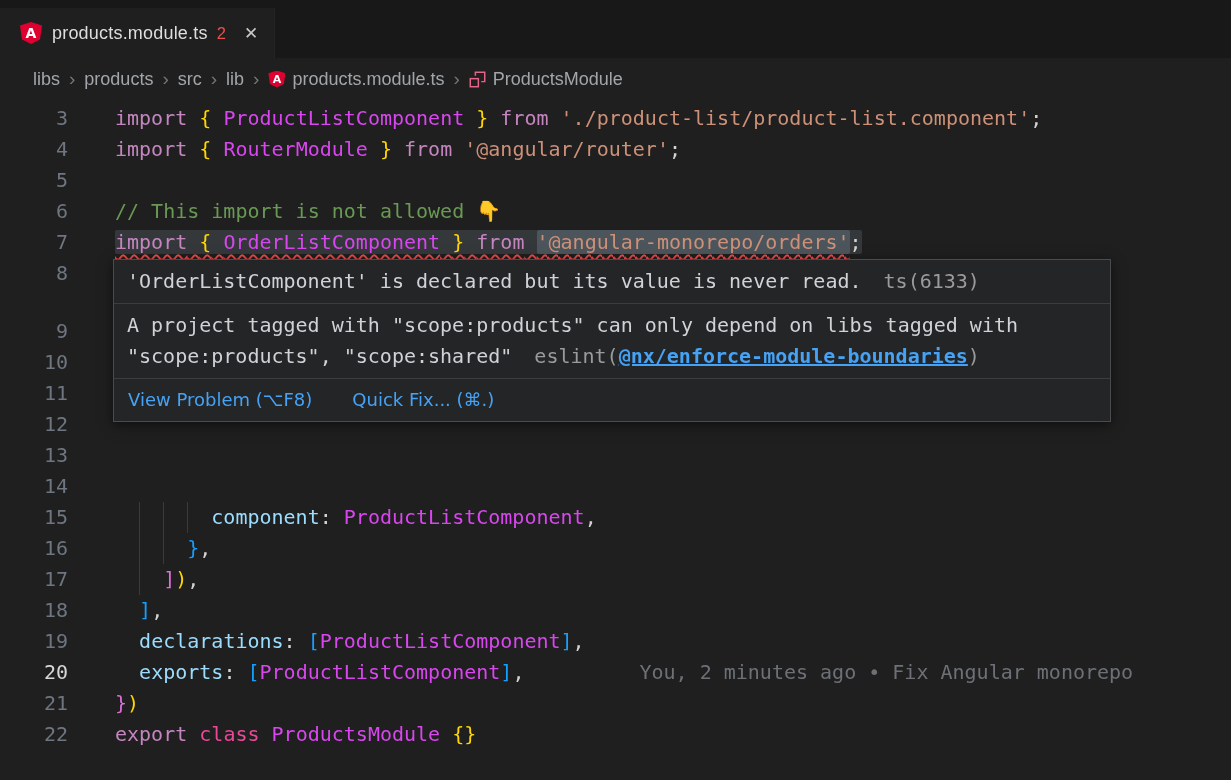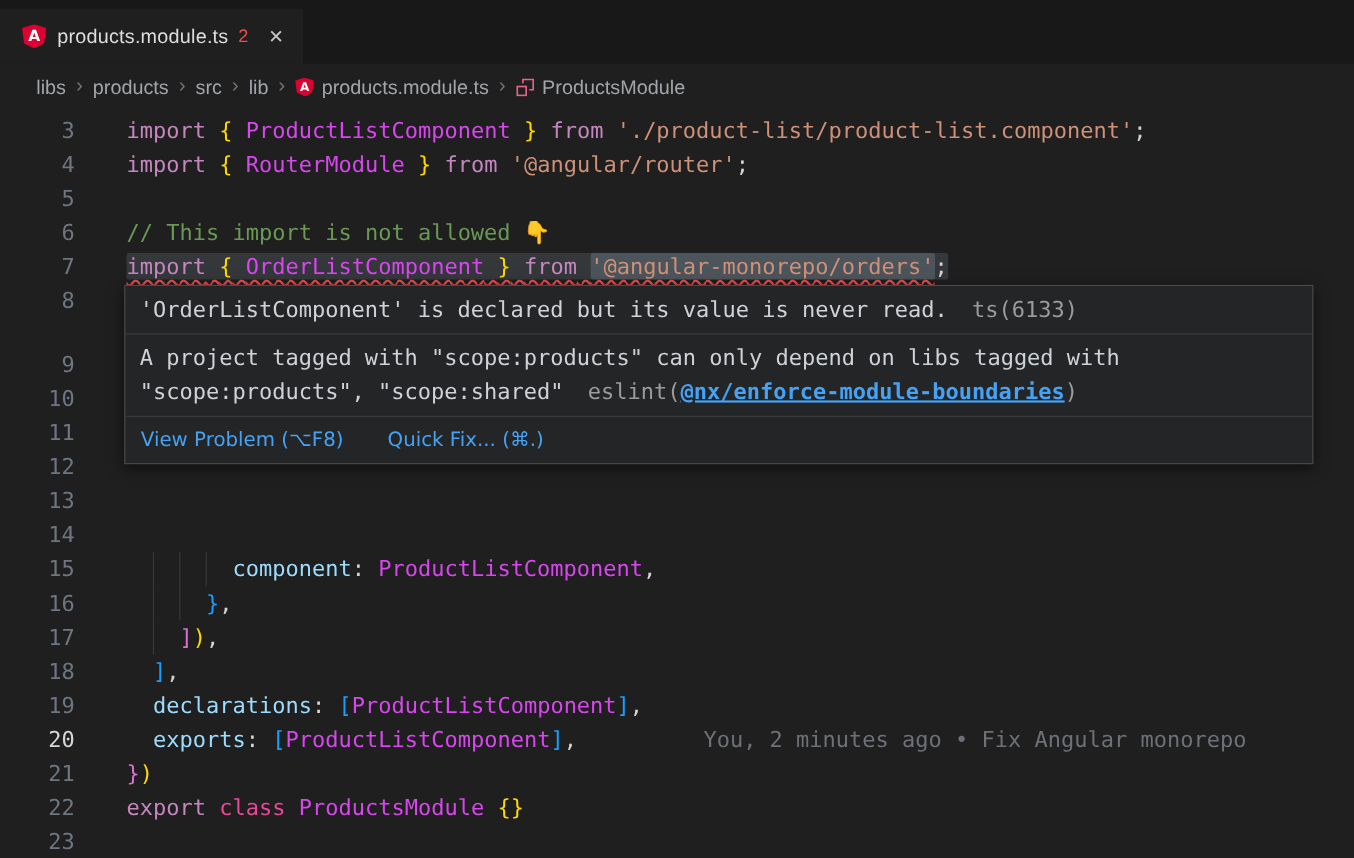--- a/index.html
+++ b/index.html
@@ -52,21 +52,21 @@
   .tk-punct    { color:#D4D4D4; }
   .tk-bracket1 { color:#FFD700; }
   .tk-bracket2 { color:#DA70D6; }
   .tk-bracket3 { color:#179FFF; }
   .tk-squiggle { text-decoration:underline; text-decoration-style:wavy;
                  text-decoration-color:#F14C4C; text-decoration-thickness:1.5px;
                  text-underline-offset:5px; text-decoration-skip-ink:none; }
   .tk-strsel   { background:rgba(125,140,155,.35); border-radius:2px; }
 
   
-  .hover { position:absolute; left:113px; top:159px; width:1081px; z-index:5;
+  .hover { position:absolute; left:113px; top:159px; width:998px; z-index:5;
            background:#242526; border:1px solid #4b4b4f;
            box-shadow:0 3px 12px rgba(0,0,0,.55); color:#cfd2d6; }
   .hover-row { padding:6px 13px; border-bottom:1px solid #3d3d40; overflow-wrap:break-word; }
   .hover-dim { color:#9b9b9b; }
   .hover-link { color:#45a2f5; text-decoration:underline; cursor:pointer;font-weight:bold; }
   .hover-actions { padding:10px 14px; display:flex; gap:40px;
                    font-family:"DejaVu Sans","Liberation Sans", sans-serif;
                    font-size:18px; line-height:22px; }
   .hover-actions a { color:#45a2f5; cursor:pointer; }
 </style>
@@ -131,21 +131,20 @@
       <div class="code-line"><span class="gutter">13</span><span class="line-content"><span class="line-text"></span></span></div>
       <div class="code-line"><span class="gutter">14</span><span class="line-content"><span class="line-text"></span></span></div>
       <div class="code-line"><span class="gutter">15</span><span class="line-content"><i class="indent-guide" style="left: 2ch;"></i><i class="indent-guide" style="left: 4ch;"></i><i class="indent-guide" style="left: 6ch;"></i><span class="line-text"><span class="tk-punct">        </span><span class="tk-property">component</span><span class="tk-punct">: </span><span class="tk-class">ProductListComponent</span><span class="tk-punct">,</span></span></span></div>
       <div class="code-line"><span class="gutter">16</span><span class="line-content"><i class="indent-guide" style="left: 2ch;"></i><i class="indent-guide" style="left: 4ch;"></i><span class="line-text"><span class="tk-punct">      </span><span class="tk-bracket3">}</span><span class="tk-punct">,</span></span></span></div>
       <div class="code-line"><span class="gutter">17</span><span class="line-content"><i class="indent-guide" style="left: 2ch;"></i><span class="line-text"><span class="tk-punct">    </span><span class="tk-bracket2">]</span><span class="tk-bracket1">)</span><span class="tk-punct">,</span></span></span></div>
       <div class="code-line"><span class="gutter">18</span><span class="line-content"><span class="line-text"><span class="tk-punct">  </span><span class="tk-bracket3">]</span><span class="tk-punct">,</span></span></span></div>
       <div class="code-line"><span class="gutter">19</span><span class="line-content"><span class="line-text"><span class="tk-punct">  </span><span class="tk-property">declarations</span><span class="tk-punct">: </span><span class="tk-bracket3">[</span><span class="tk-class">ProductListComponent</span><span class="tk-bracket3">]</span><span class="tk-punct">,</span></span></span></div>
       <div class="code-line current"><span class="gutter">20</span><span class="line-content"><span class="line-text"><span class="tk-punct">  </span><span class="tk-property">exports</span><span class="tk-punct">: </span><span class="tk-bracket3">[</span><span class="tk-class">ProductListComponent</span><span class="tk-bracket3">]</span><span class="tk-punct">,</span></span><span class="blame">You, 2 minutes ago • Fix Angular monorepo</span></span></div>
       <div class="code-line"><span class="gutter">21</span><span class="line-content"><span class="line-text"><span class="tk-bracket2">}</span><span class="tk-bracket1">)</span></span></span></div>
       <div class="code-line"><span class="gutter">22</span><span class="line-content"><span class="line-text"><span class="tk-keyword">export</span><span class="tk-punct"> </span><span class="tk-storage">class</span><span class="tk-punct"> </span><span class="tk-class">ProductsModule</span><span class="tk-punct"> </span><span class="tk-bracket1">{}</span></span></span></div>
-      <div class="code-line"><span class="gutter">23</span><span class="line-content"><span class="line-text"></span></span></div>
     </div>
 
   <div class="hover">
     <div class="hover-row">
       <span>'OrderListComponent' is declared but its value is never read.</span>
       <span class="hover-dim" style="margin-left:10px">ts(6133)</span>
     </div>
     <div class="hover-row">
       <span>A project tagged with "scope:products" can only depend on libs tagged with "scope:products", "scope:shared"</span>
       <span class="hover-dim" style="margin-left:10px">eslint(</span><a class="hover-link">@nx/enforce-module-boundaries</a><span class="hover-dim">)</span>

